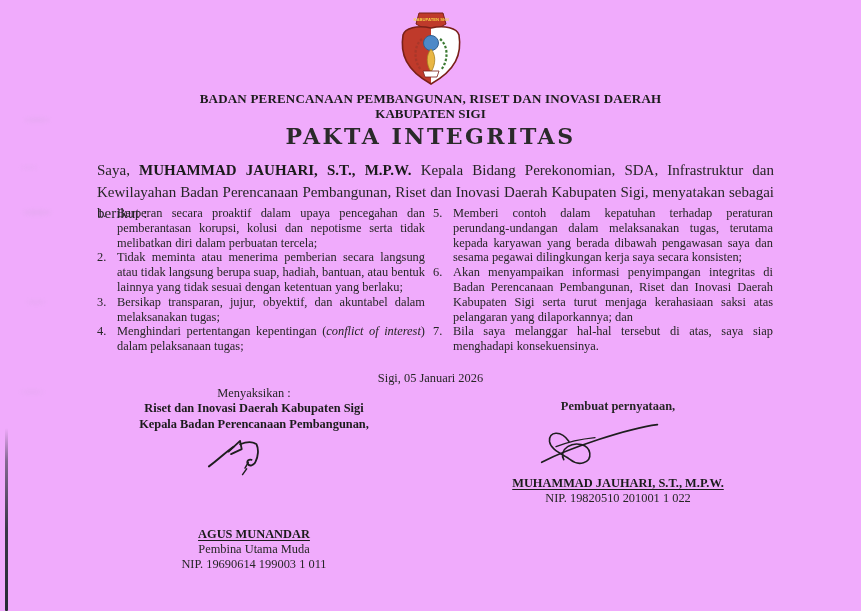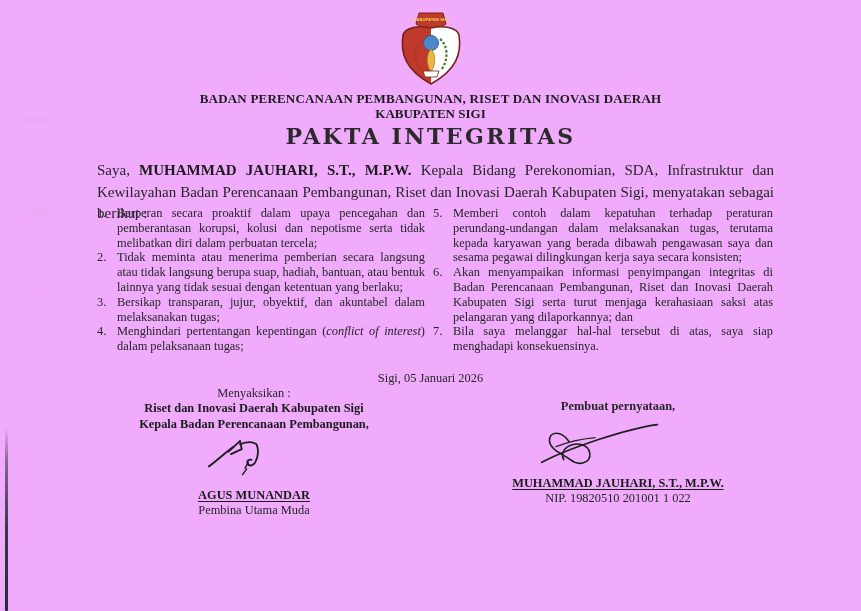--- a/index.html
+++ b/index.html
@@ -49,21 +49,21 @@
 
   .sig-block { position:absolute; text-align:center; font-size:12.4px; }
   .witness { left:108px; top:386px; width:292px; }
   .declarant { left:468px; top:399px; width:300px; }
   .sig-label { font-size:12.4px; }
   .sig-title { font-weight:bold; line-height:15.5px; color:#1b1b1b; }
   .sig-name { font-weight:bold; color:#1b1b1b; text-decoration:underline;
     text-underline-offset:2px; }
   .sig-rank, .sig-nip { line-height:15px; }
   .witness-sig { position:absolute; left:96px; top:52px; width:82px; height:42px; }
-  .witness .sig-name { display:block; margin-top:56px;text-align:center; }
+  .witness .sig-name { display:block; margin-top:95px;text-align:center; }
   .declarant-sig { position:absolute; left:62px; top:16px; width:130px; height:66px; }
   .declarant .sig-name { display:block; margin-top:62px; position:relative; z-index:2; }
   .sig-stroke { stroke:#1e1e1e; fill:none; stroke-linecap:round; stroke-linejoin:round; }
 </style>
 </head>
 <body>
 
 <div class="page">
 
   <div class="edge-line"></div>
@@ -142,20 +142,21 @@
     <div class="sig-title">Kepala Badan Perencanaan Pembangunan,</div>
     <svg class="witness-sig" viewBox="0 0 100 50">
       <path class="sig-stroke" stroke-width="2.4" d="M6,34 C16,27 26,17 36,10"></path>
       <path class="sig-stroke" stroke-width="2.2" d="M30,16 L44,3 L46,13 L33,19"></path>
       <path class="sig-stroke" stroke-width="2.2" d="M44,7 C54,3 60,4 64,7 C67,13 66,22 63,28 C61,33 55,35 53,30 C52,27 55,25 58,26"></path>
       <path class="sig-stroke" stroke-width="1.8" d="M50,36 L54,29"></path>
       <path class="sig-stroke" stroke-width="1.8" d="M47,44 L52,37"></path>
     </svg>
     <span class="sig-name">AGUS MUNANDAR</span>
     <div class="sig-rank">Pembina Utama Muda</div>
+    <div class="sig-nip">NIP. 19690614 199003 1 011</div>
   </div>
 
   <div class="sig-block declarant">
     <div class="sig-label" style="font-weight:bold">Pembuat pernyataan,</div>
     <svg class="declarant-sig" viewBox="0 0 200 80">
       <path class="sig-stroke" stroke-width="2.6" d="M18,62 C60,40 150,10 196,4"></path>
       <path class="sig-stroke" stroke-width="2.4" d="M60,30 C48,12 28,14 30,30 C32,44 52,50 62,58 C74,68 94,64 92,48 C90,34 70,30 58,38 C50,43 48,52 52,58"></path>
       <path class="sig-stroke" stroke-width="2" d="M40,38 C60,30 80,26 100,24"></path>
     </svg>
     <span class="sig-name">MUHAMMAD JAUHARI, S.T., M.P.W.</span>

